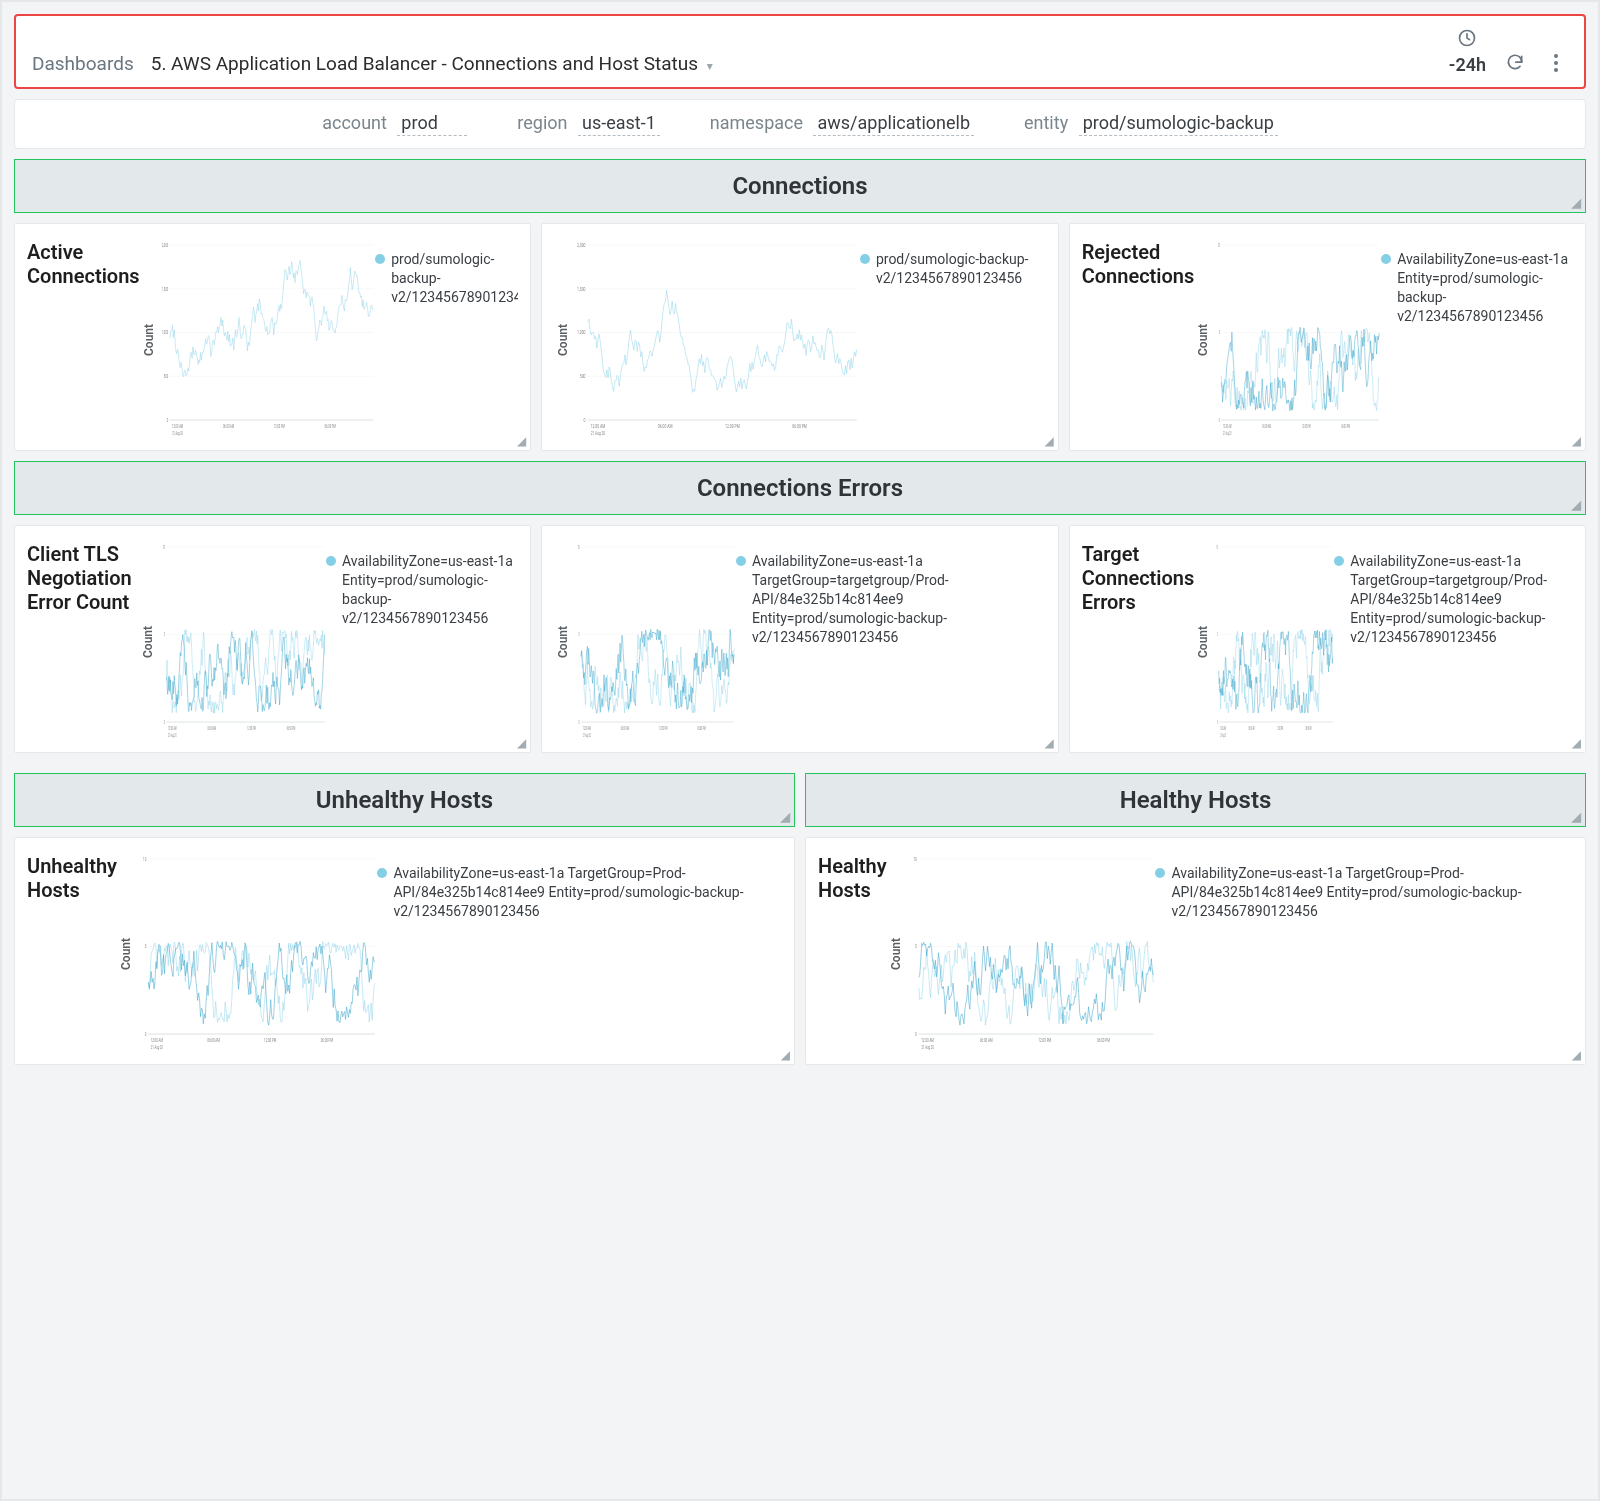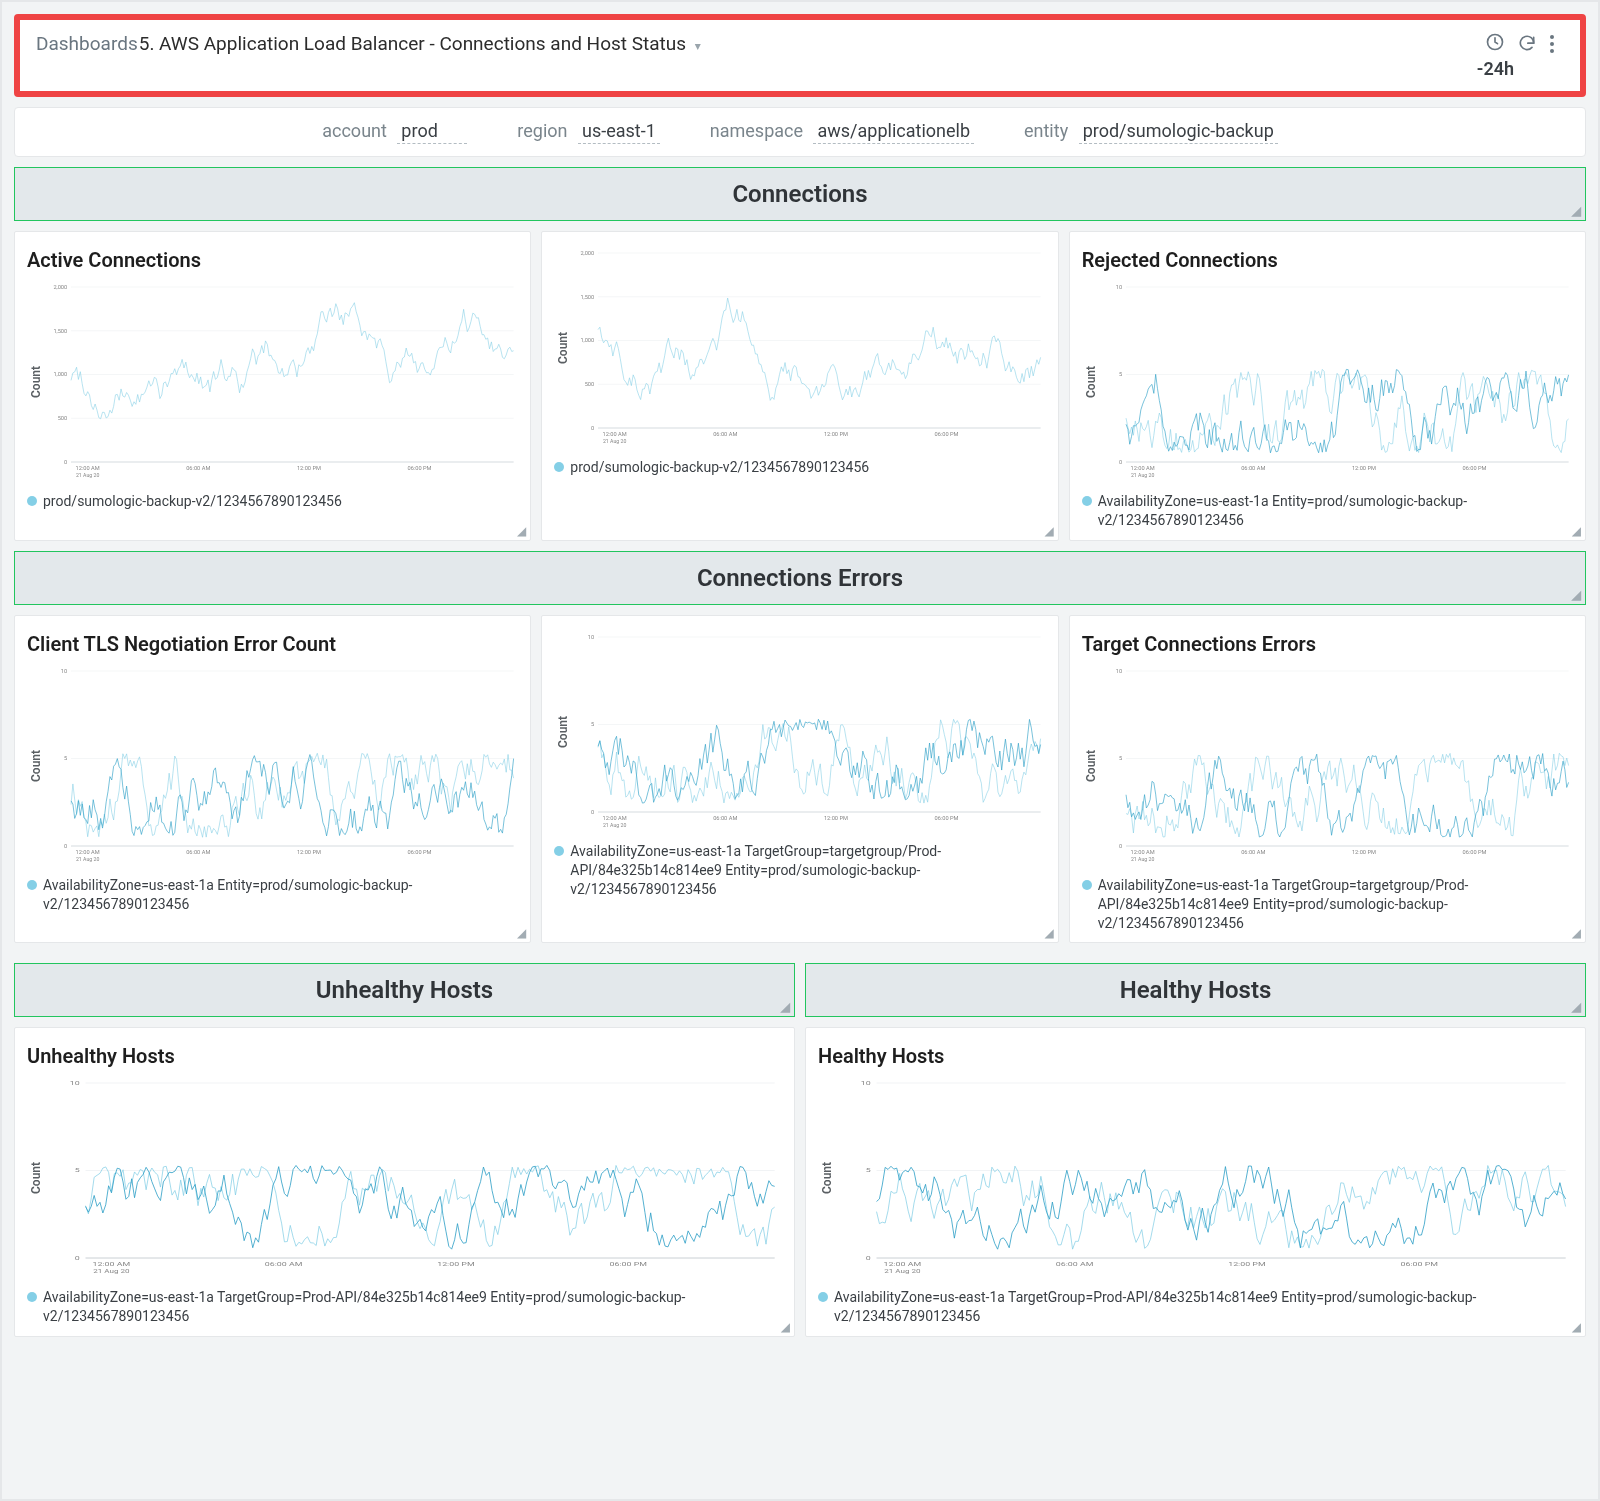--- a/index.html
+++ b/index.html
@@ -1,19 +1,19 @@
 <!DOCTYPE html>
 <html><head>
 <meta charset="utf-8">
 <style>
   * { box-sizing: border-box; }
   html, body { margin:0; padding:0; font-family: -apple-system, BlinkMacSystemFont, "Segoe UI", Roboto, Helvetica, Arial, sans-serif; background:#f2f4f5; color:#222; }
   .shell { width:1600px; min-height:1501px; border:2px solid #e5e7e9; background:#f2f4f5; padding:12px; }
   
-  .topbar { background:#fff; border:6px solid #ef4444; border-radius:4px; padding:12px 16px; display:flex; align-items:flex-start; gap:1px; }
+  .topbar { background:#fff; border:2px solid #ef4444; border-radius:4px; padding:12px 16px; display:flex; align-items:flex-end; gap:17px; }
   .crumb-label { color:#6a7680; font-size:19px; }
   .crumb-title { color:#2c2c2c; font-size:19px; font-weight:400; }
   .chev { margin-left:4px; color:#9aa5ac; font-size:12px; display:inline-block; }
   .spacer { flex:1; }
   .pill { display:inline-flex; align-items:center; gap:6px; color:#3a3f44; font-size:18px; font-weight:600;flex-direction:column; }
   .icon { width:20px; height:20px; display:inline-block; }
   .icon svg { width:100%; height:100%; stroke:#6a7680; fill:none; stroke-width:2; stroke-linecap:round; stroke-linejoin:round; }
   .icon-btn { width:24px; height:24px; display:inline-flex; align-items:center; justify-content:center; cursor:pointer; color:#6a7680; }
   .kebab { display:flex; flex-direction:column; gap:3px; padding:4px; }
   .kebab span { width:4px; height:4px; border-radius:50%; background:#6a7680; display:block; }
@@ -24,21 +24,21 @@
   
   .section-head { background:#e3e8eb; border:1px solid #22c55e; margin-top:10px; padding:12px 0; text-align:center; font-size:24px; font-weight:600; color:#303438; position:relative; }
   .section-head.half { width:calc(50% - 5px); }
   .two-heads { display:flex; gap:10px; margin-top:10px; }
   .corner { position:absolute; right:4px; bottom:2px; color:#a2acb3; font-size:12px; }
   
   .row3 { display:flex; gap:10px; margin-top:10px; }
   .row3 .panel { width:calc((100% - 20px)/3); }
   .row2 { display:flex; gap:10px; margin-top:10px; }
   .row2 .panel { width:calc(50% - 5px); }
-  .panel { background:#fff; border:1px solid #e5e7e9; border-radius:2px; padding:16px 12px 10px 12px; position:relative; display:flex; flex-direction:column; }
+  .panel { background:#fff; border:1px solid #e5e7e9; border-radius:2px; padding:16px 12px 10px 12px; position:relative; display:flex; flex-direction:row; }
   .panel-title { font-size:20px; font-weight:600; color:#1e1e1e; margin-bottom:10px; }
   .chart-wrap { display:flex; height:200px; }
   .ylabel { writing-mode:vertical-rl; transform:rotate(180deg); font-size:12px; color:#5a5f63; font-weight:600; text-align:center; padding:0 2px; }
   .plot { flex:1; position:relative; }
   .plot svg { width:100%; height:100%; display:block; }
   .ytick { font-size:12px; fill:#888; text-anchor:end; }
   .xtick { font-size:12px; fill:#888; text-anchor:middle; }
   .xtick2 { font-size:11px; fill:#888; text-anchor:middle; }
   .grid { stroke:#e8ecee; stroke-width:1; }
   .axis { stroke:#b9c1c6; stroke-width:1; }

